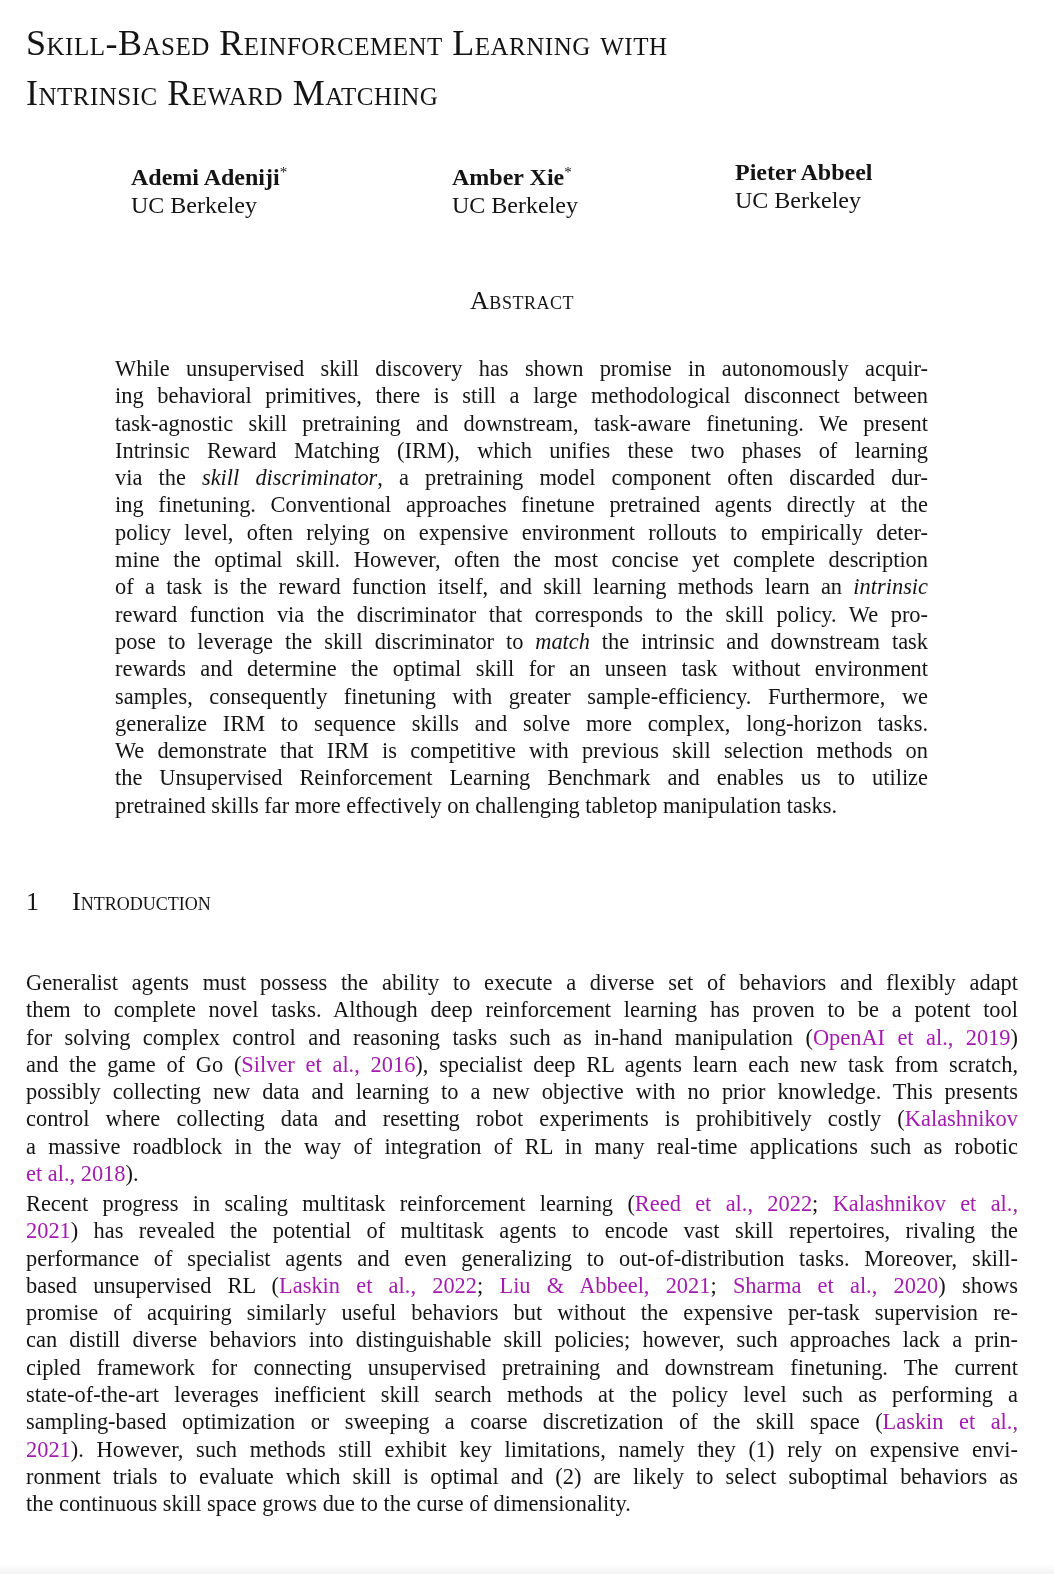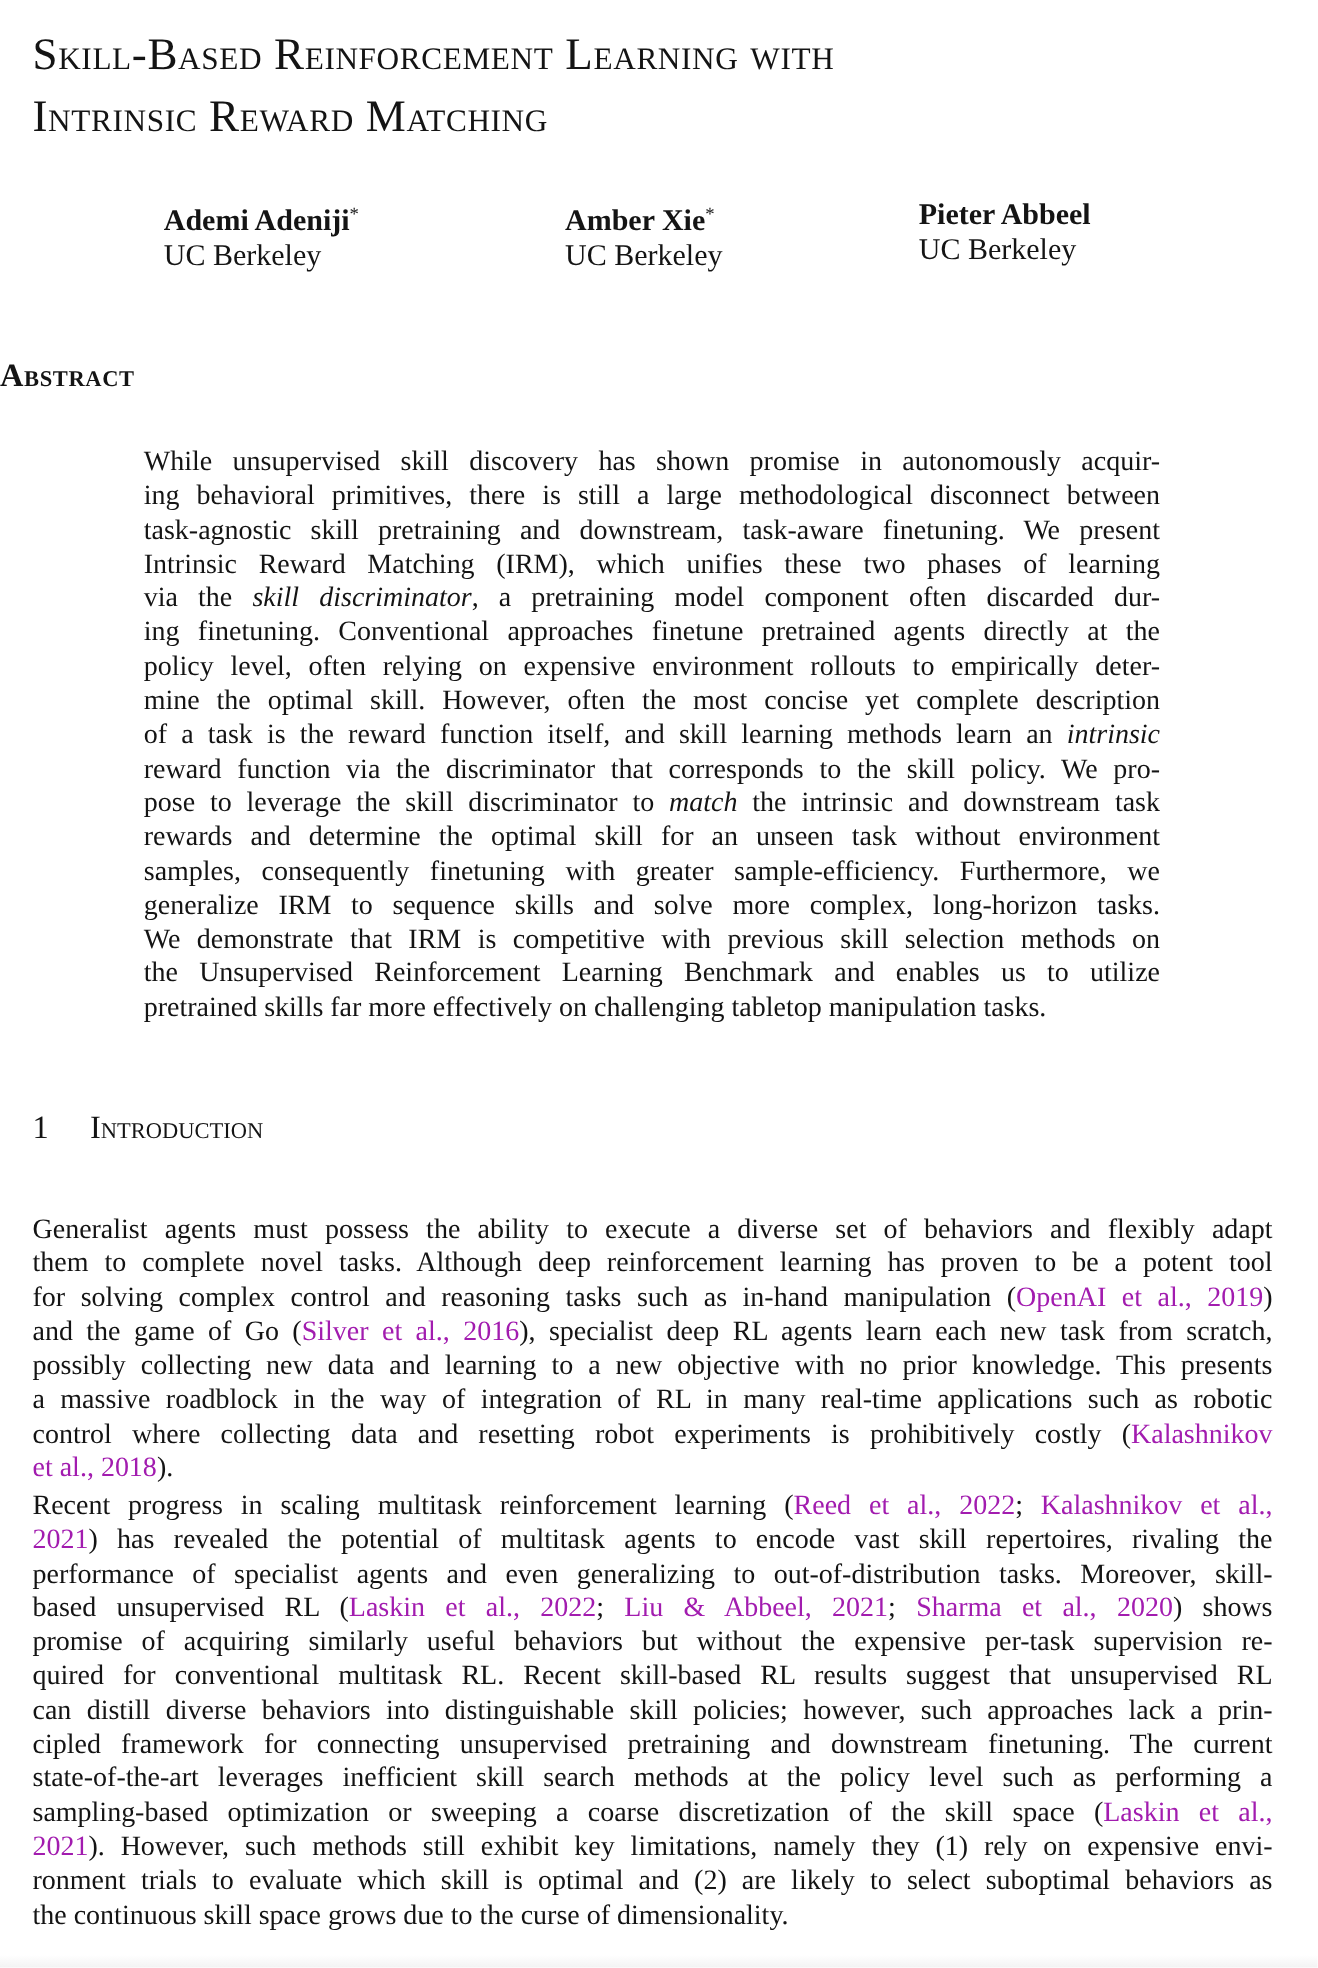--- a/index.html
+++ b/index.html
@@ -13,22 +13,22 @@
     font-size: 36px; line-height: 50px; letter-spacing: 0.5px;
     font-variant: small-caps; font-weight: normal;
   }
   .title .line { display: block; white-space: nowrap; }
   .authors { position: absolute; top: 158px; left: 0; width: 949px; height: 60px; }
   .author { position: absolute; font-size: 24px; line-height: 28px; }
   .author .name { font-weight: bold; display: block; white-space: nowrap; }
   .author .name sup { font-weight: normal; font-size: 15px; vertical-align: 8px; }
   .author .aff { display: block; white-space: nowrap; }
   .abstract-heading {
-    position: absolute; top: 286px; left: 0; width: 1044px; 
-    font-size: 26px; font-variant: small-caps; letter-spacing: 0.5px; font-weight: bold;
+    position: absolute; top: 286px; left: 0; width: 1044px; text-align: center;
+    font-size: 26px; font-variant: small-caps; letter-spacing: 0.5px;
   }
   .abstract {
     position: absolute; left: 115px; top: 355px; width: 813px;
     font-size: 22.4px; line-height: 27.3px;
   }
   .para .l {
     display: block; white-space: nowrap; text-align: justify; text-align-last: justify;
     height: 27.3px;
   }
   .para .l.last { text-align-last: left; }
@@ -96,31 +96,30 @@
 <div class="section-heading">
   <span class="num">1</span><span>Introduction</span>
 </div>
 
 <div class="body-para para" id="intro-0" style="top: 957px; margin-top: 12px;">
     <span class="l">Generalist agents must possess the ability to execute a diverse set of behaviors and flexibly adapt</span>
     <span class="l">them to complete novel tasks. Although deep reinforcement learning has proven to be a potent tool</span>
     <span class="l">for solving complex control and reasoning tasks such as in-hand manipulation (<span class="cite">OpenAI et al., 2019</span>)</span>
     <span class="l">and the game of Go (<span class="cite">Silver et al., 2016</span>), specialist deep RL agents learn each new task from scratch,</span>
     <span class="l">possibly collecting new data and learning to a new objective with no prior knowledge. This presents</span>
+    <span class="l">control where collecting data and resetting robot experiments is prohibitively costly (<span class="cite">Kalashnikov</span></span>
     <span class="l">a massive roadblock in the way of integration of RL in many real-time applications such as robotic</span>
-    <span class="l">control where collecting data and resetting robot experiments is prohibitively costly (<span class="cite">Kalashnikov</span></span>
     <span class="l last"><span class="cite">et al., 2018</span>).</span>
   </div>
 <div class="body-para para" id="intro-1" style="top: 1190px;">
     <span class="l">Recent progress in scaling multitask reinforcement learning (<span class="cite">Reed et al., 2022</span>; <span class="cite">Kalashnikov et al.,</span></span>
     <span class="l"><span class="cite">2021</span>) has revealed the potential of multitask agents to encode vast skill repertoires, rivaling the</span>
     <span class="l">performance of specialist agents and even generalizing to out-of-distribution tasks. Moreover, skill-</span>
     <span class="l">based unsupervised RL (<span class="cite">Laskin et al., 2022</span>; <span class="cite">Liu &amp; Abbeel, 2021</span>; <span class="cite">Sharma et al., 2020</span>) shows</span>
     <span class="l">promise of acquiring similarly useful behaviors but without the expensive per-task supervision re-</span>
-    <span class="l">quired for conventional multitask RL. Recent skill-based RL results suggest that unsupervised RL</span>
     <span class="l">can distill diverse behaviors into distinguishable skill policies; however, such approaches lack a prin-</span>
     <span class="l">cipled framework for connecting unsupervised pretraining and downstream finetuning. The current</span>
     <span class="l">state-of-the-art leverages inefficient skill search methods at the policy level such as performing a</span>
     <span class="l">sampling-based optimization or sweeping a coarse discretization of the skill space (<span class="cite">Laskin et al.,</span></span>
     <span class="l"><span class="cite">2021</span>). However, such methods still exhibit key limitations, namely they (1) rely on expensive envi-</span>
     <span class="l">ronment trials to evaluate which skill is optimal and (2) are likely to select suboptimal behaviors as</span>
     <span class="l last">the continuous skill space grows due to the curse of dimensionality.</span>
   </div>
 
 <div class="bottom-fade"></div>

